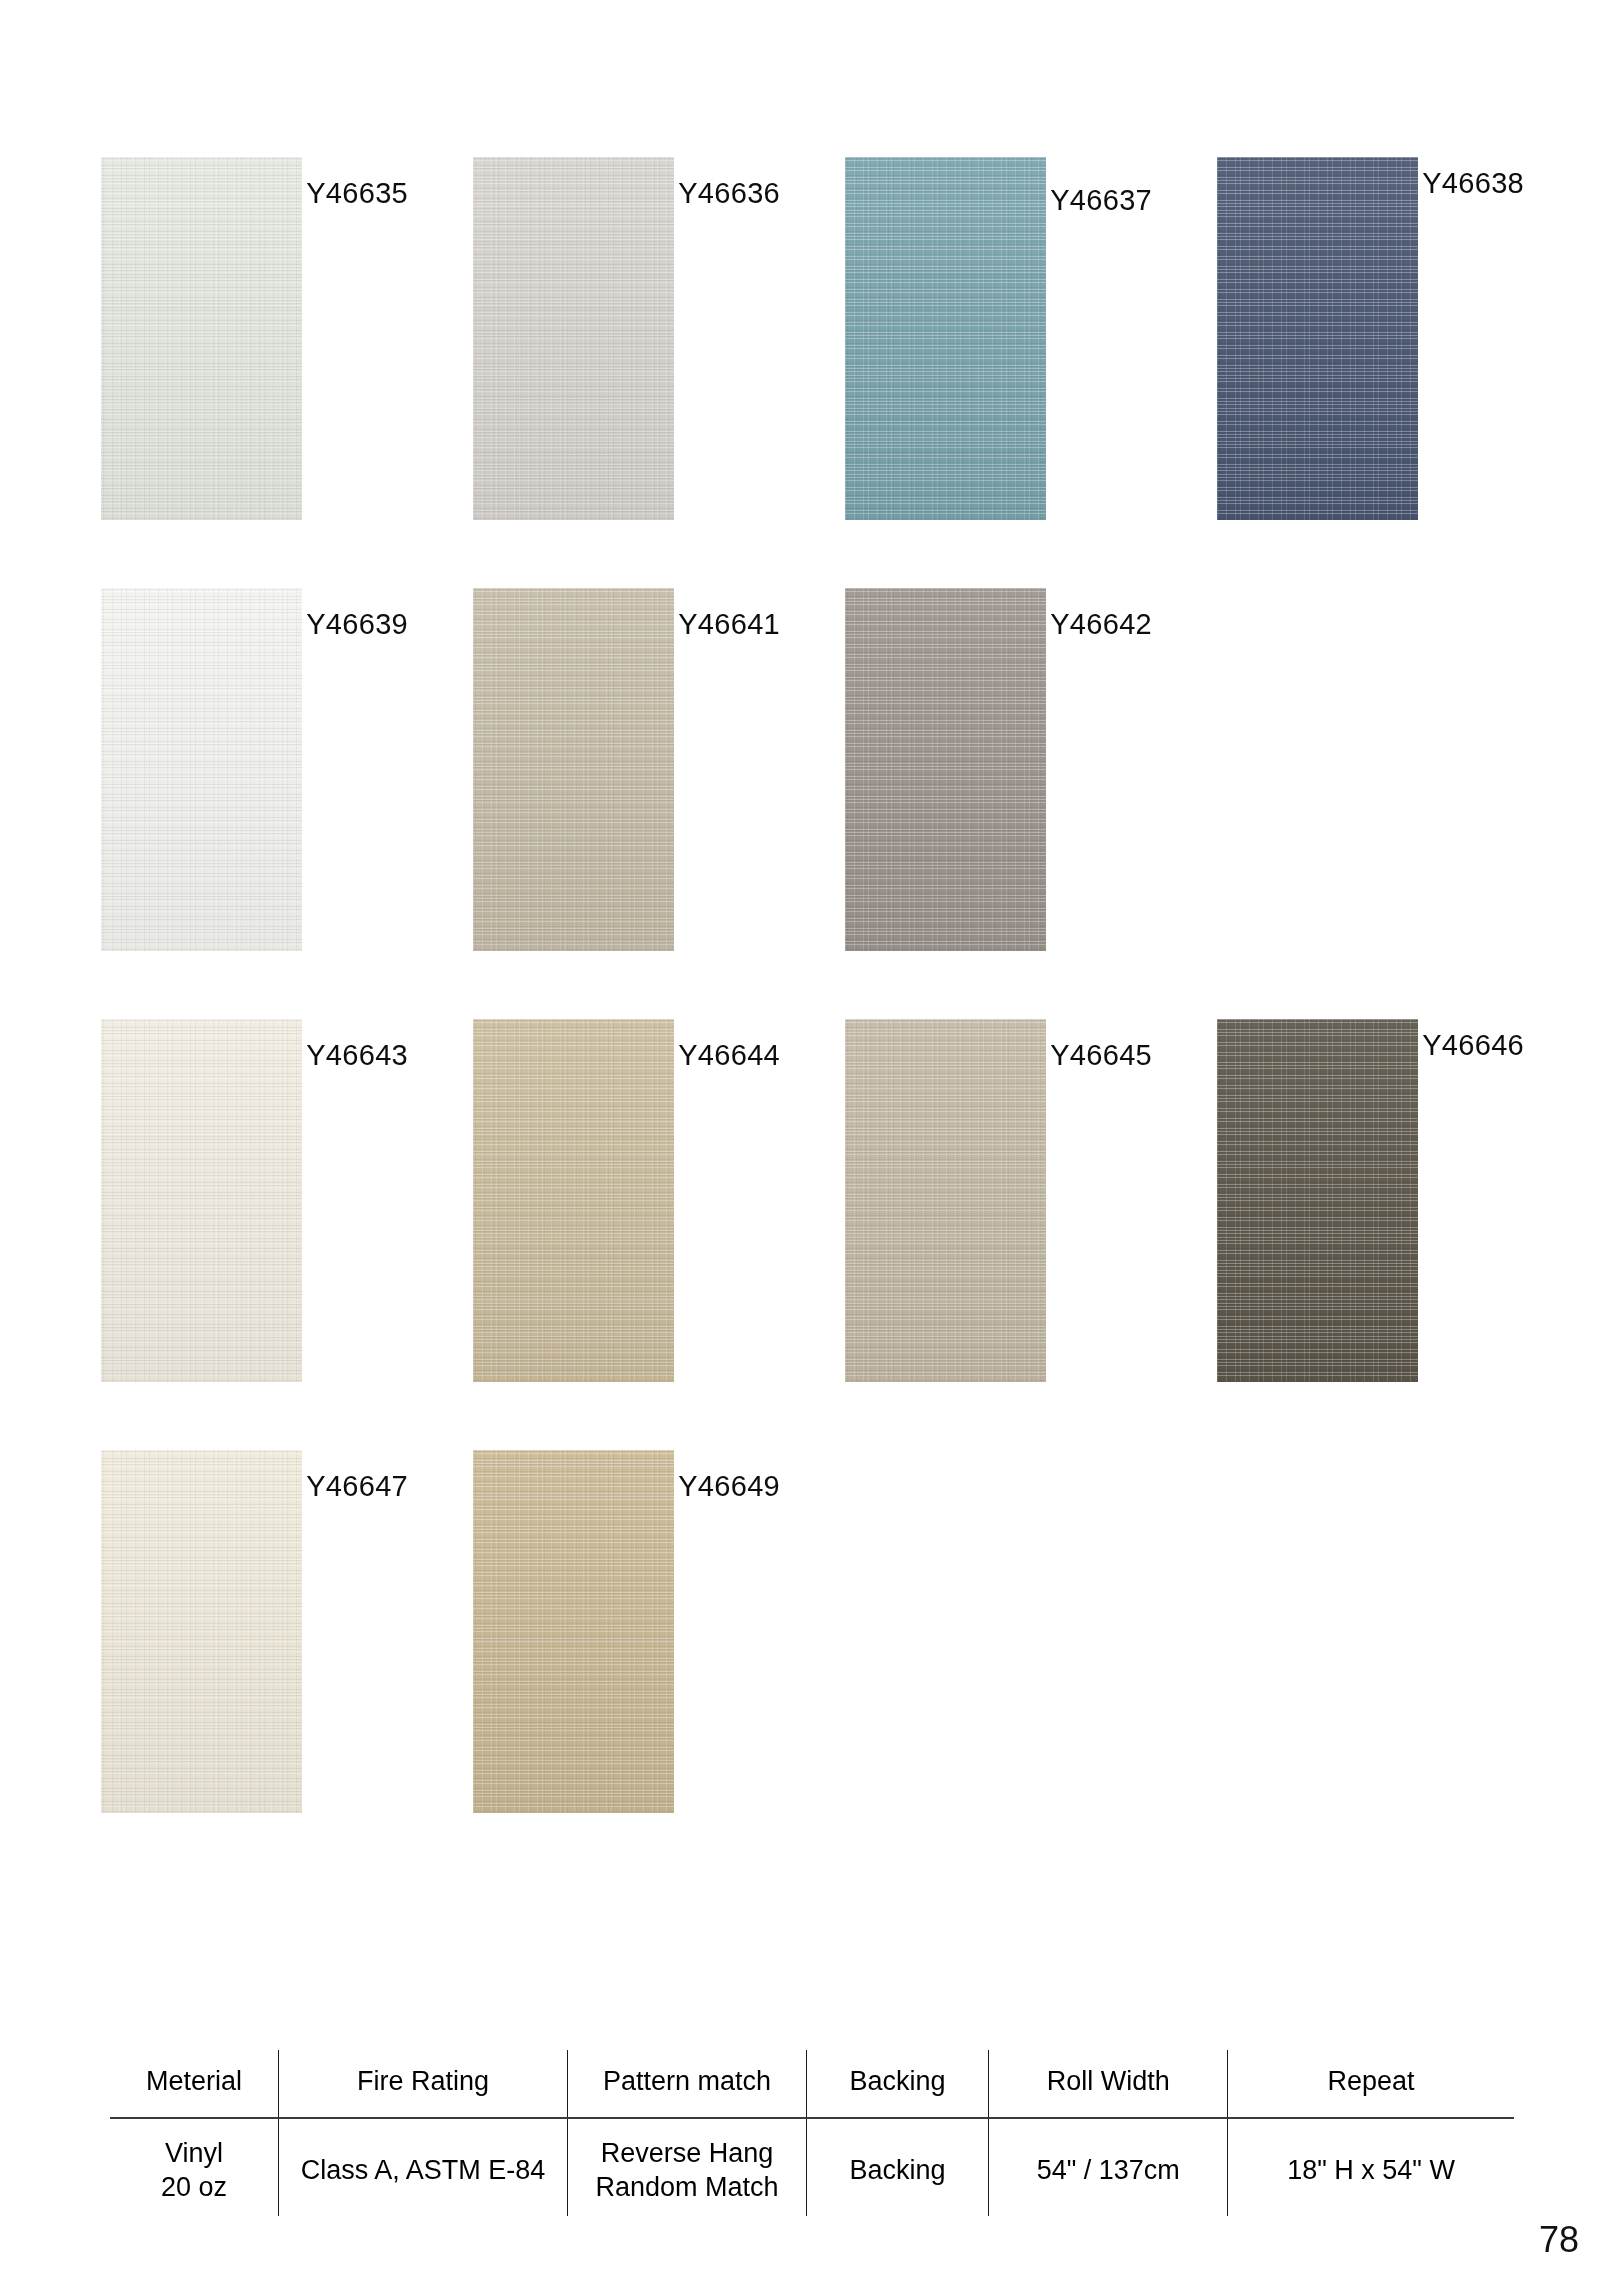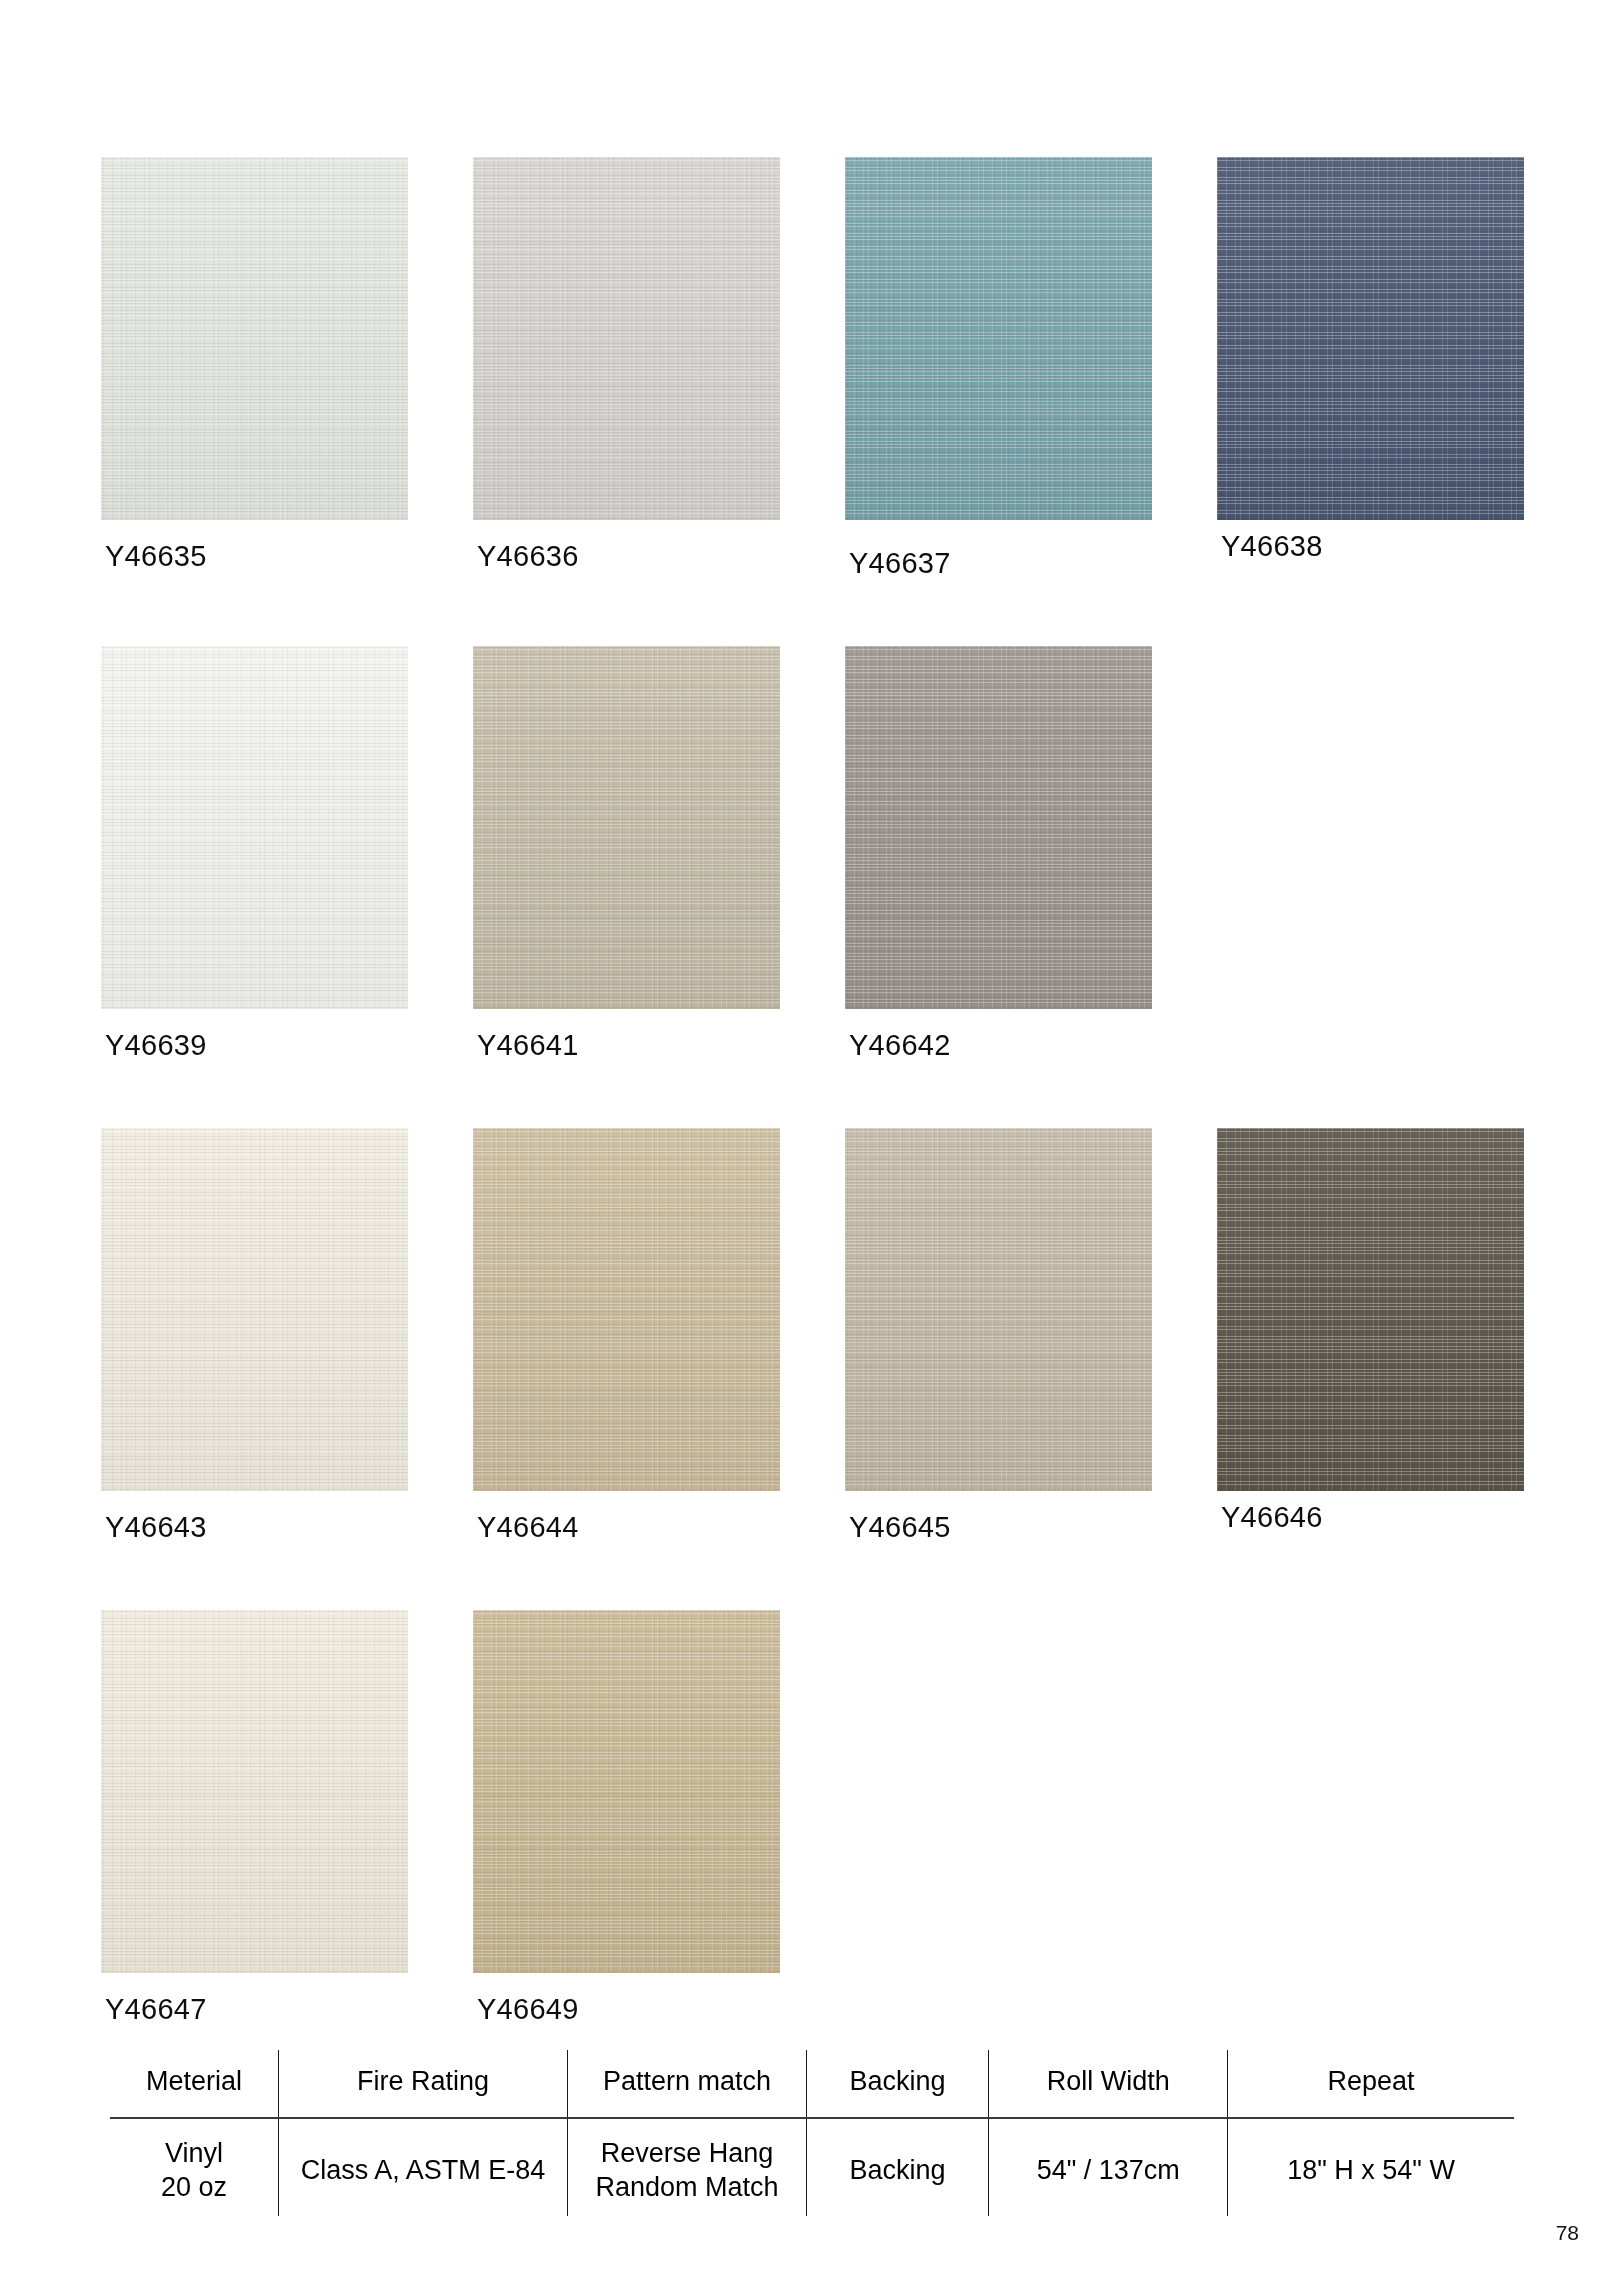--- a/index.html
+++ b/index.html
@@ -32,21 +32,20 @@
   .swatch-row {
     display: flex;
     flex-direction: row;
     margin-bottom: 68px;
   }
 
   .swatch-cell {
     width: 307px;
     margin-right: 65px;
     display: flex;
-    flex-direction: column;
   }
   .swatch-cell:last-child { margin-right: 12px; }
 
   .swatch-chip {
     width: 307px;
     height: 363px;
     position: relative;
     overflow: hidden;
     background-color: #dddddd;
   }
@@ -153,21 +152,21 @@
   .col-rollwidth  { width: 17.0%; }
   .col-repeat     { width: 20.4%; }
 
   .cell-multiline { white-space: pre-line; }
 
   
   .page-number {
     position: absolute;
     right: 44px;
     top: 2222px;
-    font-size: 21px;
+    font-size: 36px;
     color: #111111;
     line-height: 1;
   }
 </style>
 </head>
 <body style="background-color: rgb(255, 255, 255);">
 
 <div class="page">
 
   <div class="swatch-grid">

